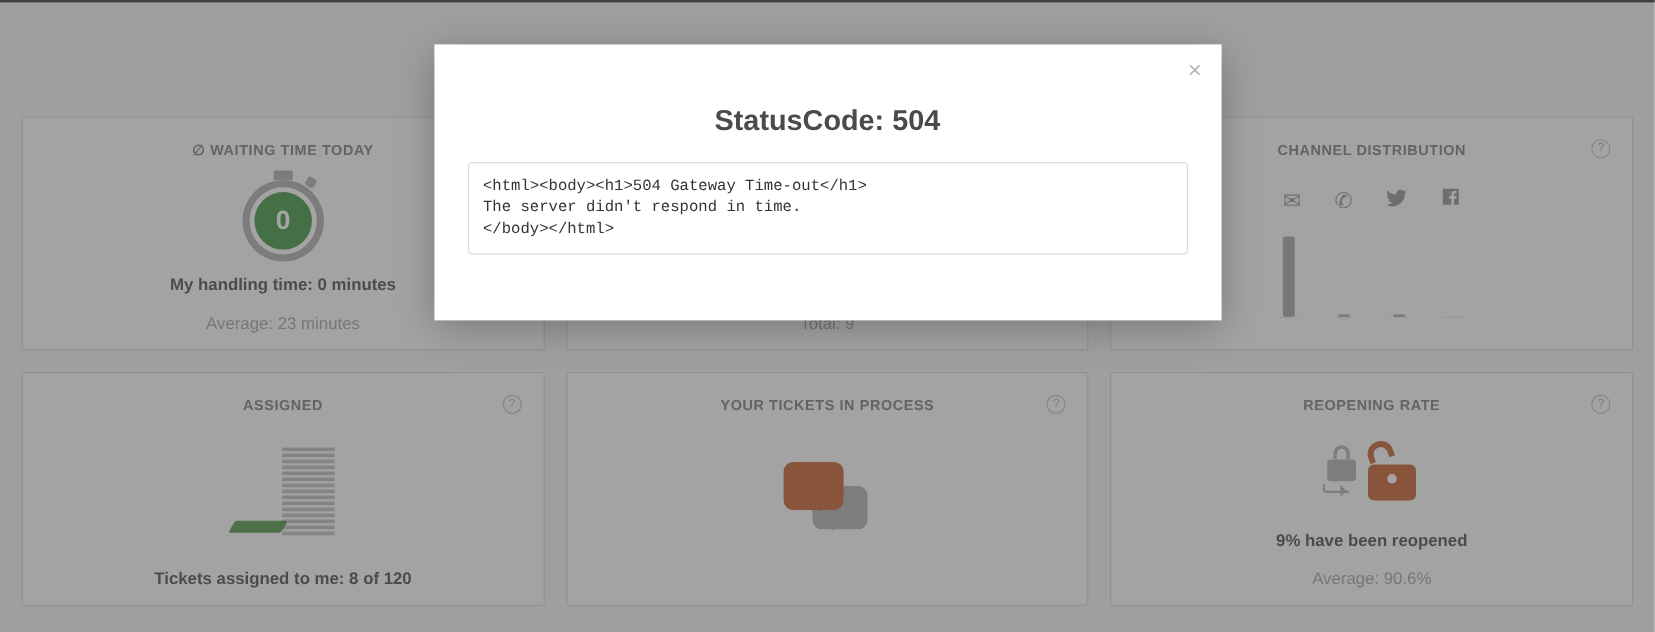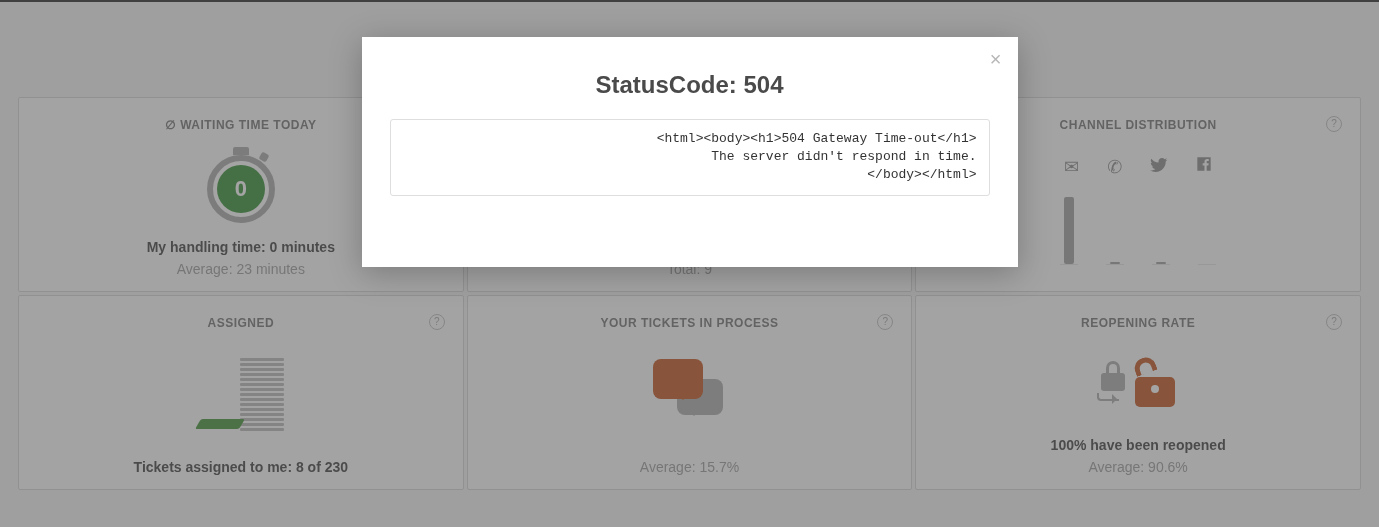--- a/index.html
+++ b/index.html
@@ -1,29 +1,29 @@
 <!DOCTYPE html>
 <html><head>
 <meta charset="utf-8">
 <style>
   * { box-sizing: border-box; margin: 0; padding: 0; }
   html, body { width: 1379px; height: 527px; overflow: hidden; font-family: -apple-system, BlinkMacSystemFont, "Segoe UI", Helvetica, Arial, sans-serif; background: #f3f3f3; }
   .page-top-border { height: 2px; background: #222; width: 100%; }
   .page { padding: 0 18px; }
   .tabs-row { height: 95px; display: flex; align-items: flex-end; justify-content: center; padding-bottom: 14px; }
   .tab-chip { width: 22px; height: 30px; background: #222; border-radius: 6px; }
-  .cards { display: grid; grid-template-columns: 1fr 1fr 1fr; gap: 3px; }
+  .cards { display: grid; grid-template-columns: 1fr 1fr 1fr; gap: 18px; }
   .card { background: #fdfdfd; border: 1px solid #d6d6d6; border-radius: 2px; height: 195px; position: relative; display: flex; flex-direction: column; align-items: center; padding-top: 20px; }
   .card-title { font-size: 12px; letter-spacing: 0.5px; color: #6f6f6f; font-weight: 600; text-transform: uppercase; }
   .prefix-icon { margin-right: 4px; }
   .help-icon { position: absolute; top: 18px; right: 18px; width: 16px; height: 16px; border: 1px solid #bcbcbc; border-radius: 50%; color: #a5a5a5; font-size: 10px; line-height: 14px; text-align: center; }
   .card-graphic { flex: 1; display: flex; align-items: center; justify-content: center; }
   .card-footer { padding-bottom: 14px; text-align: center; }
   .footer-primary { font-size: 14px; color: #3a3a3a; font-weight: 600; }
-  .footer-secondary { font-size: 14px; color: #9a9a9a; margin-top: 6px; }
+  .footer-secondary { font-size: 14px; color: #9a9a9a; margin-top: 16px; }
 
   
   .stopwatch { position: relative; width: 78px; height: 78px; }
   .stopwatch .ring { width: 68px; height: 68px; border: 6px solid #a7a7a7; border-radius: 50%; position: absolute; top: 8px; left: 5px; background: #fff; }
   .stopwatch .cap { width: 16px; height: 8px; background: #a7a7a7; border-radius: 2px 2px 0 0; position: absolute; top: 0; left: 31px; }
   .stopwatch .btn { width: 8px; height: 8px; background: #a7a7a7; border-radius: 2px; position: absolute; top: 6px; left: 58px; transform: rotate(30deg); }
   .stopwatch .face { width: 48px; height: 48px; background: #2e8b2e; border-radius: 50%; position: absolute; top: 18px; left: 15px; color: #fff; font-size: 22px; font-weight: 700; display: flex; align-items: center; justify-content: center; }
 
   
   .stack-wrap { display: flex; align-items: flex-end; gap: 2px; }
@@ -58,22 +58,22 @@
   .bars .bar { width: 10px; background: #9c9c9c; border-radius: 2px; margin: 0 auto; }
   .b1 .bar { height: 68px; }
   .b2 .bar { height: 2px; }
   .b3 .bar { height: 2px; }
   .b4 .bar { height: 0px; }
 
   
   .overlay { position: absolute; inset: 0; background: rgba(90,90,90,0.55); display: flex; justify-content: center; }
   .modal { width: 656px; background: #fff; margin-top: 37px; height: 230px; box-shadow: 0 6px 30px rgba(0,0,0,0.25); position: relative; padding: 24px 28px; }
   .modal-close { position: absolute; top: 12px; right: 16px; font-size: 20px; color: #b7b7b7; cursor: pointer; line-height: 1; }
-  .modal-title { text-align: center; font-size: 24px; color: #4a4a4a; font-weight: 600; margin-top: 10px; margin-bottom: 20px; }
-  .modal-body { border: 1px solid #dedede; border-radius: 3px; padding: 10px 12px; font-family: "SFMono-Regular", Consolas, "Liberation Mono", Menlo, monospace; font-size: 13px; color: #333; white-space: pre-wrap; line-height: 1.4; text-align: right; }
+  .modal-title { text-align: center; font-size: 24px; color: #4a4a4a; font-weight: 600; margin-top: 26px; margin-bottom: 20px; }
+  .modal-body { border: 1px solid #dedede; border-radius: 3px; padding: 10px 12px; font-family: "SFMono-Regular", Consolas, "Liberation Mono", Menlo, monospace; font-size: 13px; color: #333; white-space: pre-wrap; line-height: 1.4; }
 
   .root { position: relative; width: 1379px; height: 527px; }
 </style>
 </head>
 <body>
 
 <div class="root">
   <div class="page-top-border"></div>
   <div class="page">
     <div class="tabs-row">
@@ -161,35 +161,34 @@
                 <div class="sheet"></div>
                 <div class="sheet"></div>
                 <div class="sheet"></div>
                 <div class="sheet"></div>
                 <div class="sheet"></div>
                 <div class="sheet"></div>
             </div>
           </div>
         </div>
         <div class="card-footer">
-          <div class="footer-primary">Tickets assigned to me: 8 of 230</div>
+          <div class="footer-primary">Tickets assigned to me: 8 of 120</div>
         </div>
       </div>
 
       <div class="card">
         <div class="help-icon">?</div>
         <div class="card-title">YOUR TICKETS IN PROCESS</div>
         <div class="card-graphic">
           <div class="chat">
             <div class="bubble-back"></div>
             <div class="bubble-front"></div>
           </div>
         </div>
         <div class="card-footer">
-          <div class="footer-secondary">Average: 15.7%</div>
         </div>
       </div>
 
       <div class="card">
         <div class="help-icon">?</div>
         <div class="card-title">REOPENING RATE</div>
         <div class="card-graphic">
           <div class="locks">
             <div>
               <div class="lock-small">
@@ -199,21 +198,21 @@
               <div class="arrow"></div>
             </div>
             <div class="lock-big">
                 <div class="sh"></div>
                 <div class="bd"></div>
                 <div class="hole"></div>
               </div>
           </div>
         </div>
         <div class="card-footer">
-          <div class="footer-primary">100% have been reopened</div>
+          <div class="footer-primary">9% have been reopened</div>
           <div class="footer-secondary">Average: 90.6%</div>
         </div>
       </div>
     </div>
   </div>
 
   <div class="overlay">
     <div class="modal">
       <div class="modal-close">×</div>
       <div class="modal-title">StatusCode: 504</div>

